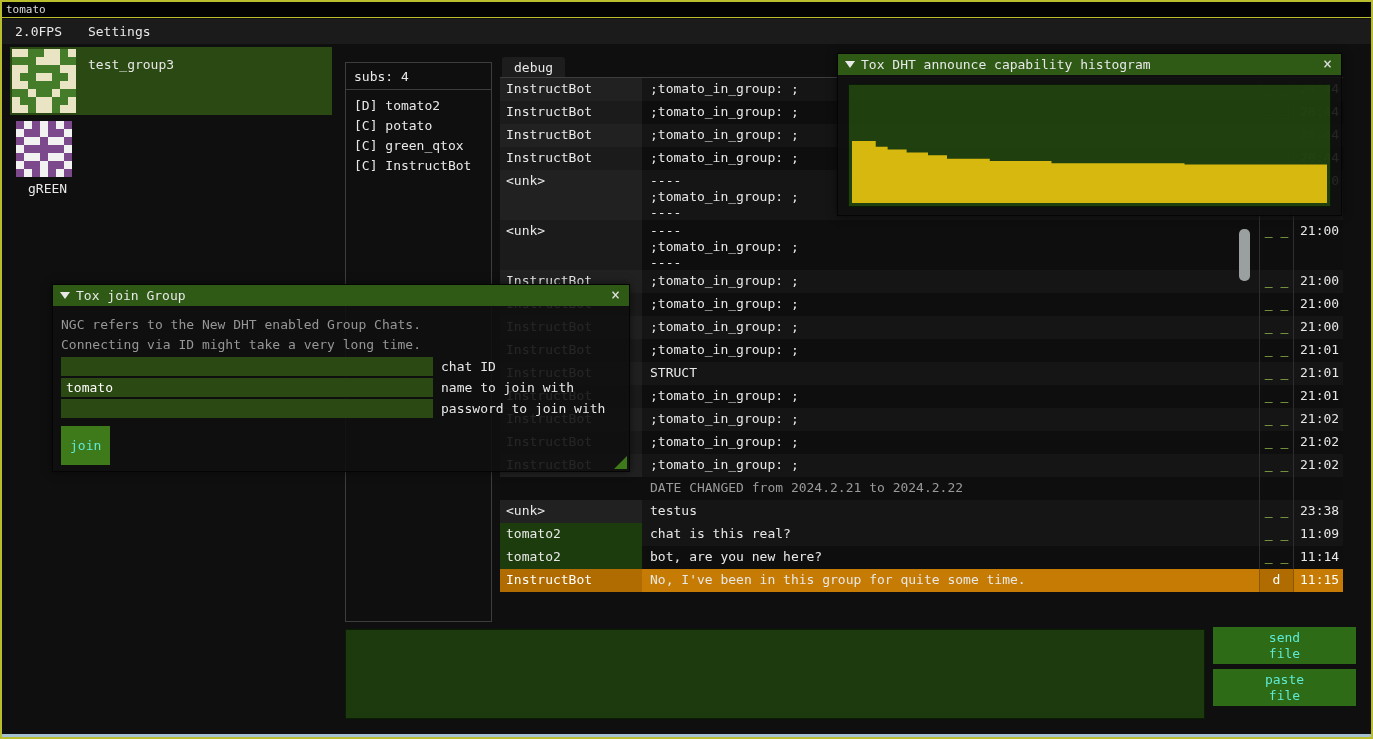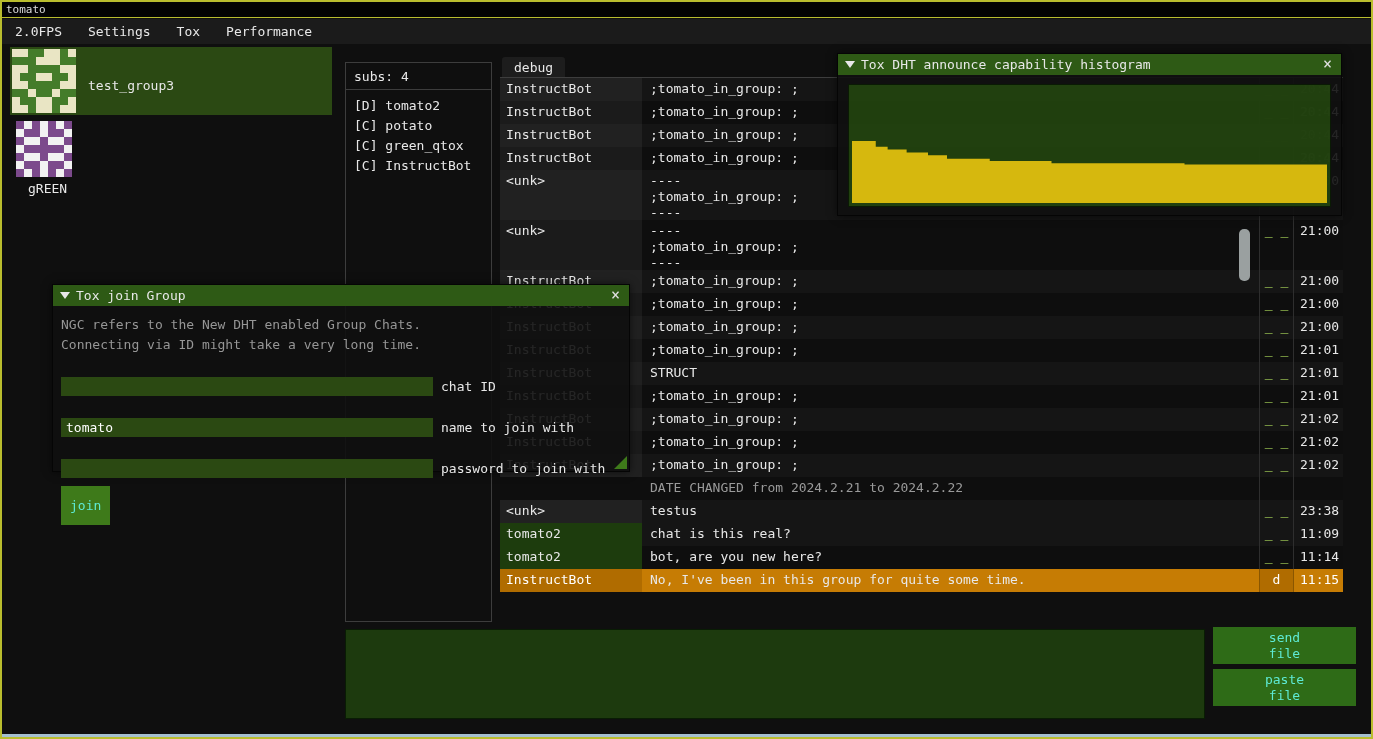--- a/index.html
+++ b/index.html
@@ -8,26 +8,26 @@
     position:relative; width:1373px; height:739px; background:#0f0f0f;
     border:2px solid var(--window_border,#b9bd2e); overflow:hidden;
     font-family:"DejaVu Sans Mono", monospace; color:#e8e8e8; font-size:13px;
   }
   .bottom-strip { position:absolute; left:0; right:0; bottom:0; height:3px; background:#a5c0d0; }
 
   .titlebar { position:absolute; left:0; top:0; right:0; height:16px; background:#030303;
     border-bottom:1px solid var(--window_border,#b9bd2e); font-size:11px; line-height:15px; padding-left:4px; color:#dddddd; }
 
   .menubar { position:absolute; left:0; top:17px; right:0; height:25px; background:#1b1b1b; display:flex; }
-  .menu-items { display:flex; }
+  .menu-items { display:flex;flex-direction:column; }
   .menu-item, .fps { padding:4px 13px; line-height:17px; white-space:nowrap; }
 
   
   .group-row { position:absolute; left:8px; display:flex; }
-  .group-row.selected { background:var(--selected_group_bg,#2b4913);align-items:center; }
+  .group-row.selected { background:var(--selected_group_bg,#2b4913); }
   .g0 { top:45px; width:322px; height:68px; padding:2px; }
   .g1 { top:117px; width:322px; height:60px; padding:2px 2px 2px 6px;flex-direction:column; }
   .group-label { padding:8px 0 0 12px; }
   .g1 .group-label { padding-top:4px; }
   .avatar { flex:none; line-height:0; }
 
   
   .subs-panel { position:absolute; left:343px; top:60px; width:147px; height:560px; border:1px solid #3d3d3d; padding:5px 8px; }
   .subs-title { line-height:18px; margin-bottom:3px; }
   .subs-sep { height:1px; background:#3d3d3d; margin:3px -8px 6px; }
@@ -68,21 +68,21 @@
   .fclose { margin-left:auto; font-size:15px; line-height:15px; color:#e0e0e0; padding:0 2px; cursor:pointer; }
 
   .hist-win { left:835px; top:51px; width:505px; height:163px;text-align:center; }
   .hist-plot { position:absolute; left:10px; top:30px; right:10px; bottom:8px;
     background:rgba(35,71,15,0.88); border:1px solid #0a1a04; padding:3px; }
   .hist-plot svg { display:block; width:100%; height:100%; }
 
   .join-win { left:50px; top:282px; width:578px; height:188px; }
   .join-body { padding:9px 8px; }
   .hint { color:#969696; line-height:20px; white-space:nowrap; }
-  .field-row { display:flex; align-items:center; margin-top:22px; }
+  .field-row { display:flex; align-items:center; margin-top:2px; }
   .field-input { width:372px; height:19px; background:var(--input_green,#2b4912); border:none; outline:none;
     color:#ffffff; font:inherit; padding:0 5px; }
   .field-label { margin-left:8px; white-space:nowrap; }
   .join-btn { margin-top:8px; background:#3e7a1a; border:none; color:#5eead4; font:inherit; padding:12px 9px; cursor:pointer; }
   .grip { position:absolute; right:2px; bottom:2px; width:0; height:0;
     border-left:13px solid transparent; border-bottom:13px solid #3e7a1a; }
 </style>
 </head>
 <body>
 

